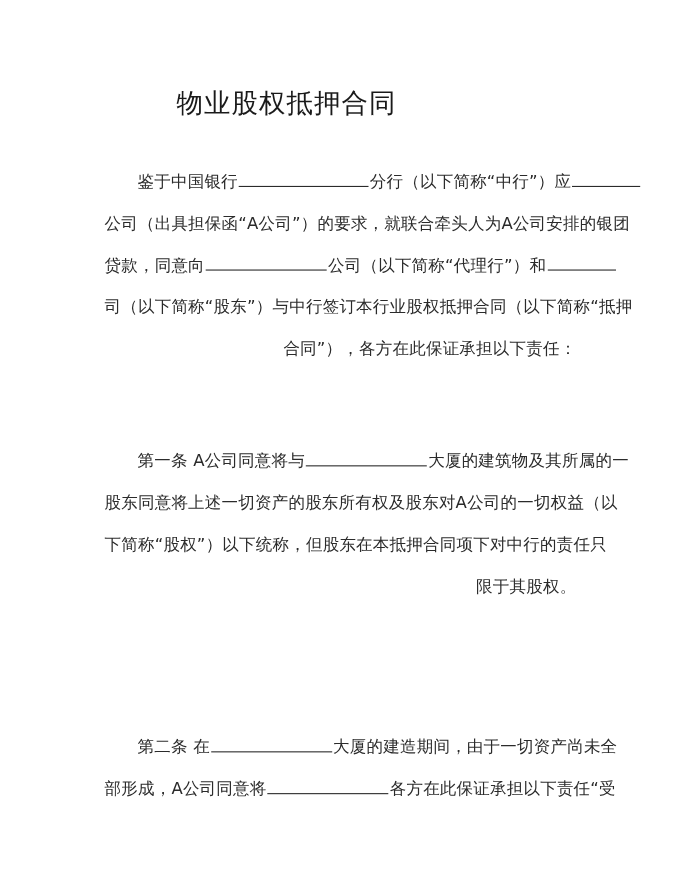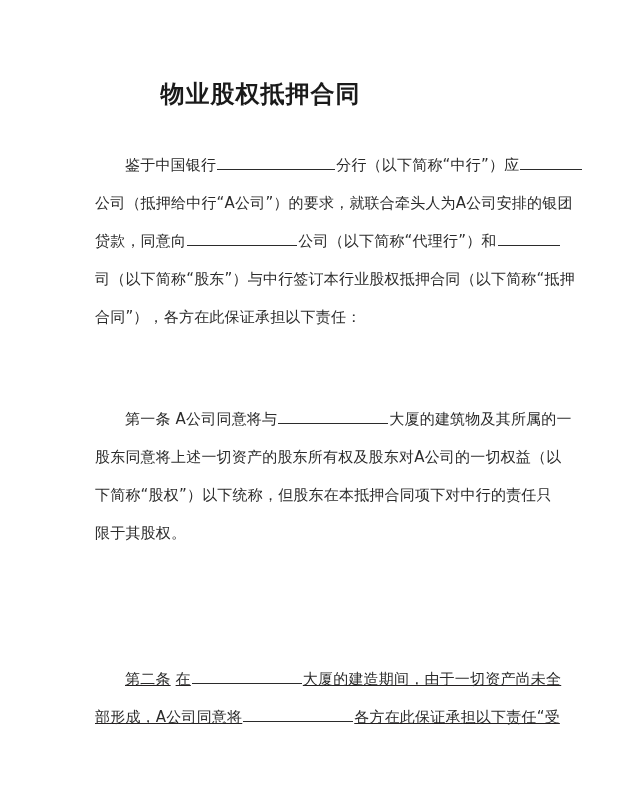--- a/index.html
+++ b/index.html
@@ -21,40 +21,41 @@
     background: #ffffff;
     box-sizing: border-box;
   }
   .doc-title {
     position: absolute;
     top: 78px;
     left: 0;
     width: 521px;
     text-align: center;
     font-size: 24px;
-    font-weight: bold;
+    font-weight: normal;
     letter-spacing: 1px;
     color: #1a1a1a;
   }
   .body-block {
     position: absolute;
     left: 95px;
     width: 429px;
   }
   .para-1 { top: 146px; }
   .para-2 { top: 400px; }
-  .para-3 { top: 660px; text-decoration: underline; }
+  .para-3 { top: 660px; }
 
   .doc-line {
     height: 38px;
     line-height: 38px;
     font-size: 15px;
     color: #2b2b2b;
     white-space: nowrap;
     letter-spacing: 0.2px;
+    text-align: right;
   }
   .doc-line .seg {
     display: inline;
   }
   .blank {
     display: inline-block;
     border-bottom: 1px solid #2b2b2b;
     vertical-align: baseline;
     height: 14px;
     margin: 0 1px;
@@ -73,21 +74,21 @@
 </style>
 </head>
 <body>
 
 <div class="page">
 
   <div class="doc-title">物业股权抵押合同</div>
 
   <div class="body-block para-1">
       <div class="doc-line"><span class="indent"></span><span class="seg">鉴于中国银行</span><span class="blank w-xl"></span><span class="seg">分行（以下简称“中行”）应</span><span class="blank w-sm"></span></div>
-      <div class="doc-line"><span class="seg">公司（抵押给中行“A公司”）的要求，就联合牵头人为A公司安排的银团</span></div>
+      <div class="doc-line"><span class="seg">公司（出具担保函“A公司”）的要求，就联合牵头人为A公司安排的银团</span></div>
       <div class="doc-line"><span class="seg">贷款，同意向</span><span class="blank w-lg"></span><span class="seg">公司（以下简称“代理行”）和</span><span class="blank w-sm"></span></div>
       <div class="doc-line"><span class="seg">司（以下简称“股东”）与中行签订本行业股权抵押合同（以下简称“抵押</span></div>
       <div class="doc-line"><span class="seg">合同”），各方在此保证承担以下责任：</span></div>
     </div>
   <div class="body-block para-2">
       <div class="doc-line"><span class="indent"></span><span class="seg">第一条</span><span class="gap"></span><span class="seg">A公司同意将与</span><span class="blank w-lg"></span><span class="seg">大厦的建筑物及其所属的一</span></div>
       <div class="doc-line"><span class="seg">股东同意将上述一切资产的股东所有权及股东对A公司的一切权益（以</span></div>
       <div class="doc-line"><span class="seg">下简称“股权”）以下统称，但股东在本抵押合同项下对中行的责任只</span></div>
       <div class="doc-line"><span class="seg">限于其股权。</span></div>
     </div>

